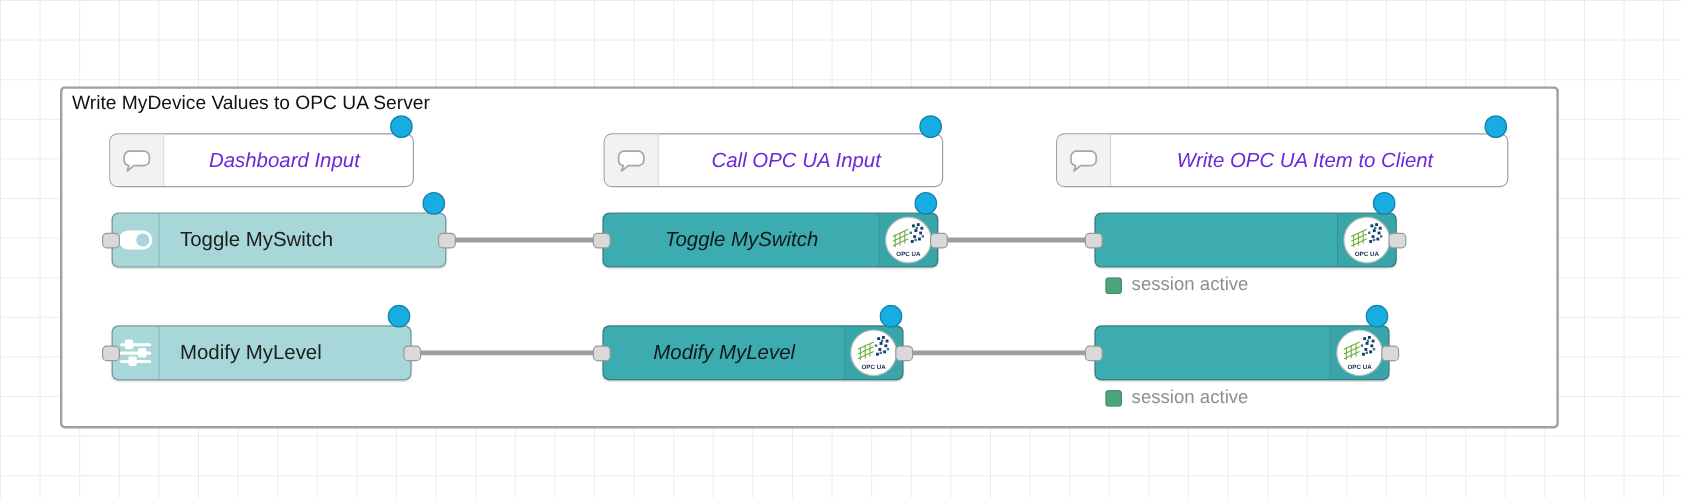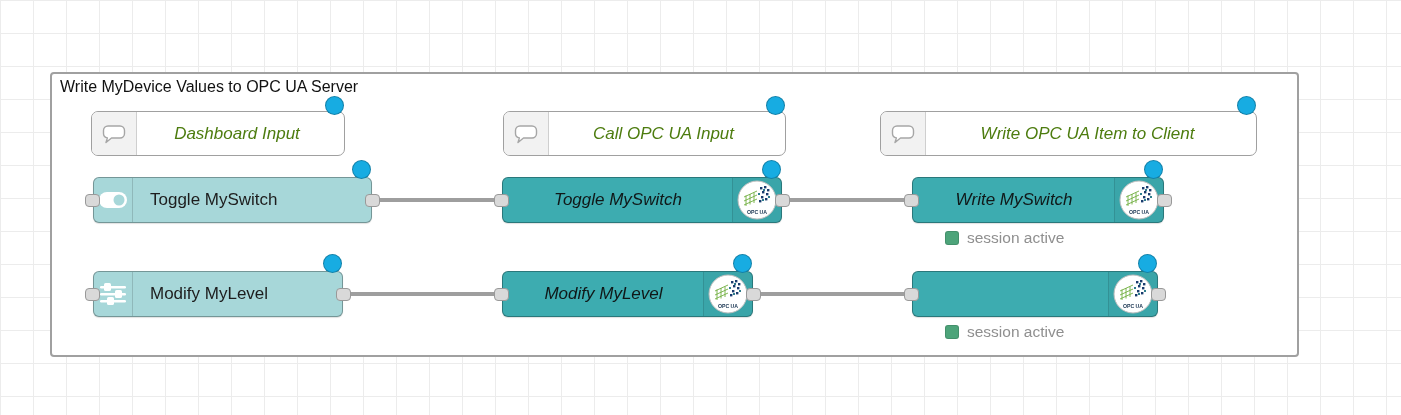--- a/index.html
+++ b/index.html
@@ -42,21 +42,21 @@
   .comment .icon-left{
     position:absolute;left:0;top:0;bottom:0;width:44px;
     background:#f2f2f2;
     border-right:1px solid #cfcfcf;
     border-radius:6px 0 0 6px;
     display:flex;align-items:center;justify-content:center;
   }
   .comment .lbl{
     position:absolute;left:44px;right:6px;top:0;bottom:0;
     display:flex;align-items:center;justify-content:center;
-    font-size:17px;font-style:italic;color:#4d7c0f;
+    font-size:17px;font-style:italic;color:#6d28d9;
     white-space:nowrap;
   }
   
   .node{
     position:absolute;
     height:46px;
     border-radius:6px;
     box-sizing:border-box;
     box-shadow:0 1px 1px rgba(0,0,0,0.12);
   }
@@ -111,21 +111,21 @@
     position:absolute;
     width:19px;height:19px;
     border-radius:50%;
     background:#17ace2;
     border:1px solid rgba(0,0,0,0.25);
     box-sizing:border-box;
     z-index:8;
   }
   .status{
     position:absolute;z-index:4;
-    display:flex;align-items:center;gap:8px;margin-left:24px;
+    display:flex;align-items:center;gap:8px;
   }
   .status .dot{
     width:14px;height:14px;border-radius:3px;
     background:#4da47a;border:1px solid rgba(0,0,0,0.12);
     box-sizing:border-box;
   }
   .status .txt{
     font-size:15.5px;color:#8f8f8f;white-space:nowrap;
   }
   svg{display:block;}
@@ -248,21 +248,20 @@
             <rect x="31" y="16" width="2" height="2"></rect>
           <rect x="25" y="19" width="2" height="2"></rect>
             <rect x="21" y="13" width="2" height="2"></rect>
         </g>
         <text x="20" y="33.5" text-anchor="middle" font-size="5.2" font-weight="bold" fill="#16324f" font-family="Liberation Sans, sans-serif">OPC UA</text>
       </svg>
     </div>
   </div>
 
   <div class="node dark" style="left:912px;top:177px;width:252px;">
-    <span class="lbl">Write MySwitch</span>
     <div class="icon-right">
       <svg width="40" height="40" viewBox="0 0 40 40">
         <circle cx="20" cy="20" r="19" fill="#ffffff" stroke="#bdbdbd" stroke-width="1"></circle>
         <g stroke="#6fae3e" stroke-width="0.9" fill="none">
           <path d="M7 17 L20 11 M7 21 L20 15 M7 25 L20 19"></path>
           <path d="M9 15.5 L9 26 M13 14 L13 24.5 M17 12.5 L17 23"></path>
         </g>
         <g fill="#1a3c6e">
           <rect x="23" y="7" width="2.4" height="2.4"></rect>
             <rect x="27" y="6" width="2.4" height="2.4"></rect>

